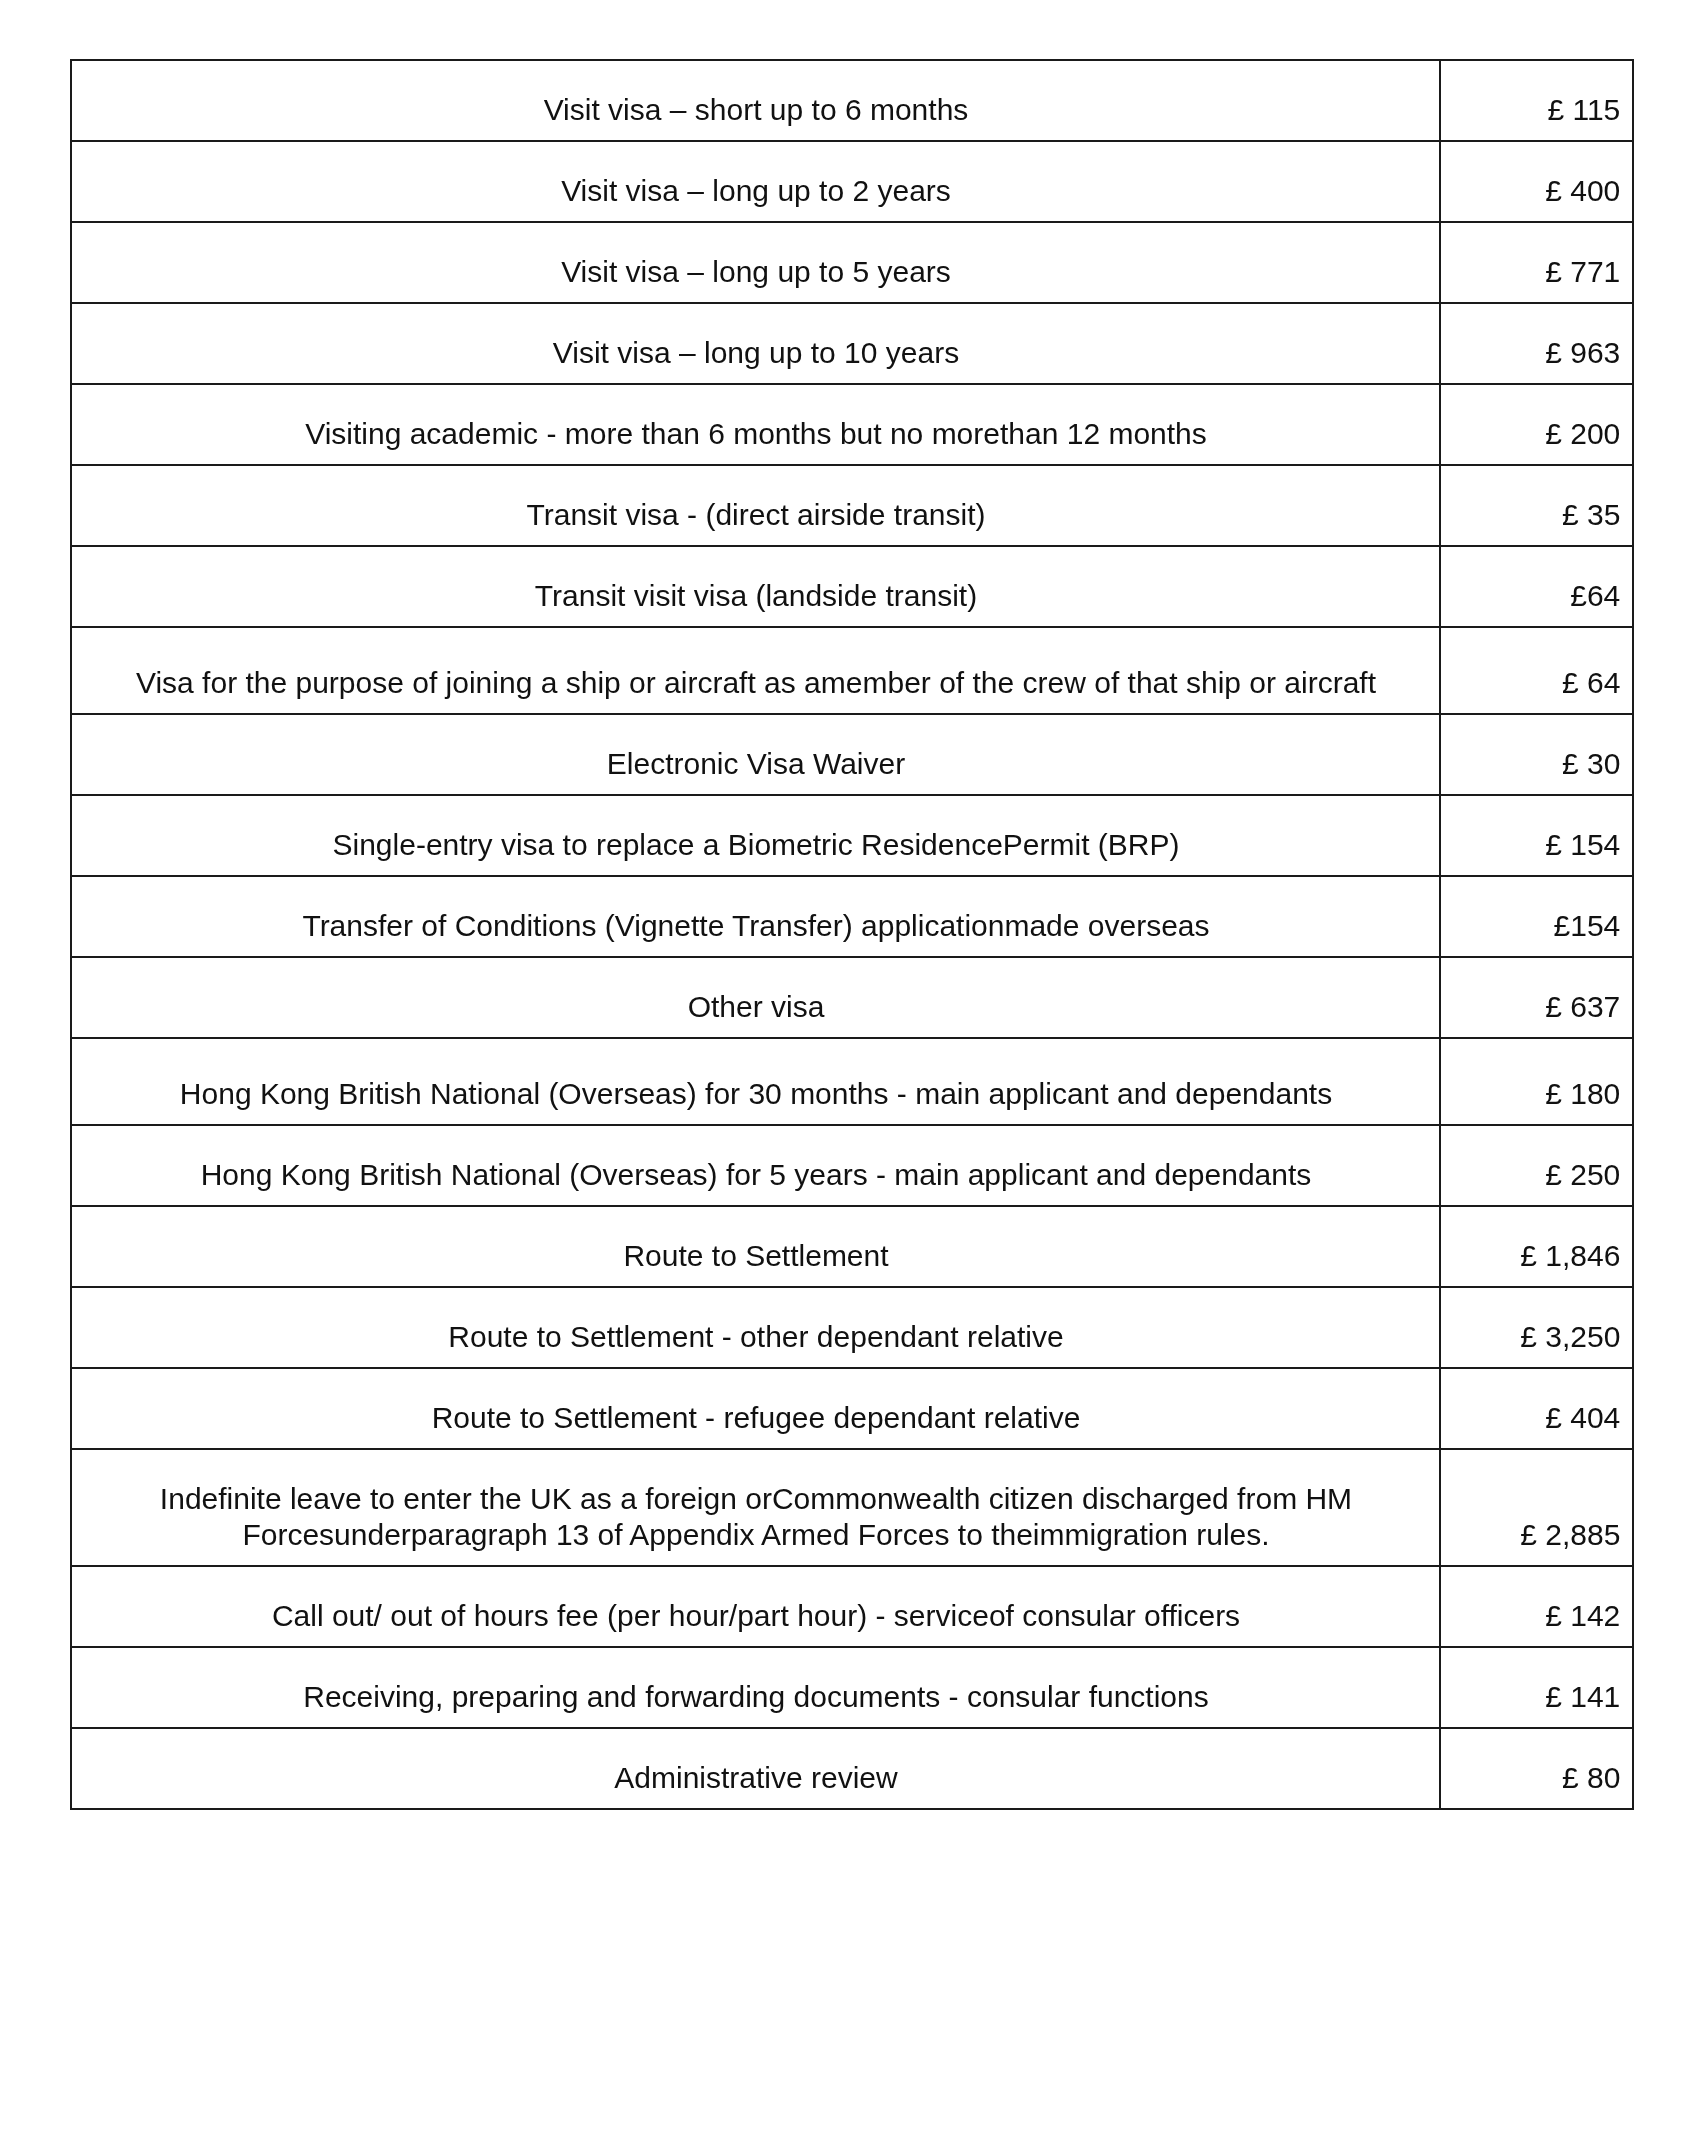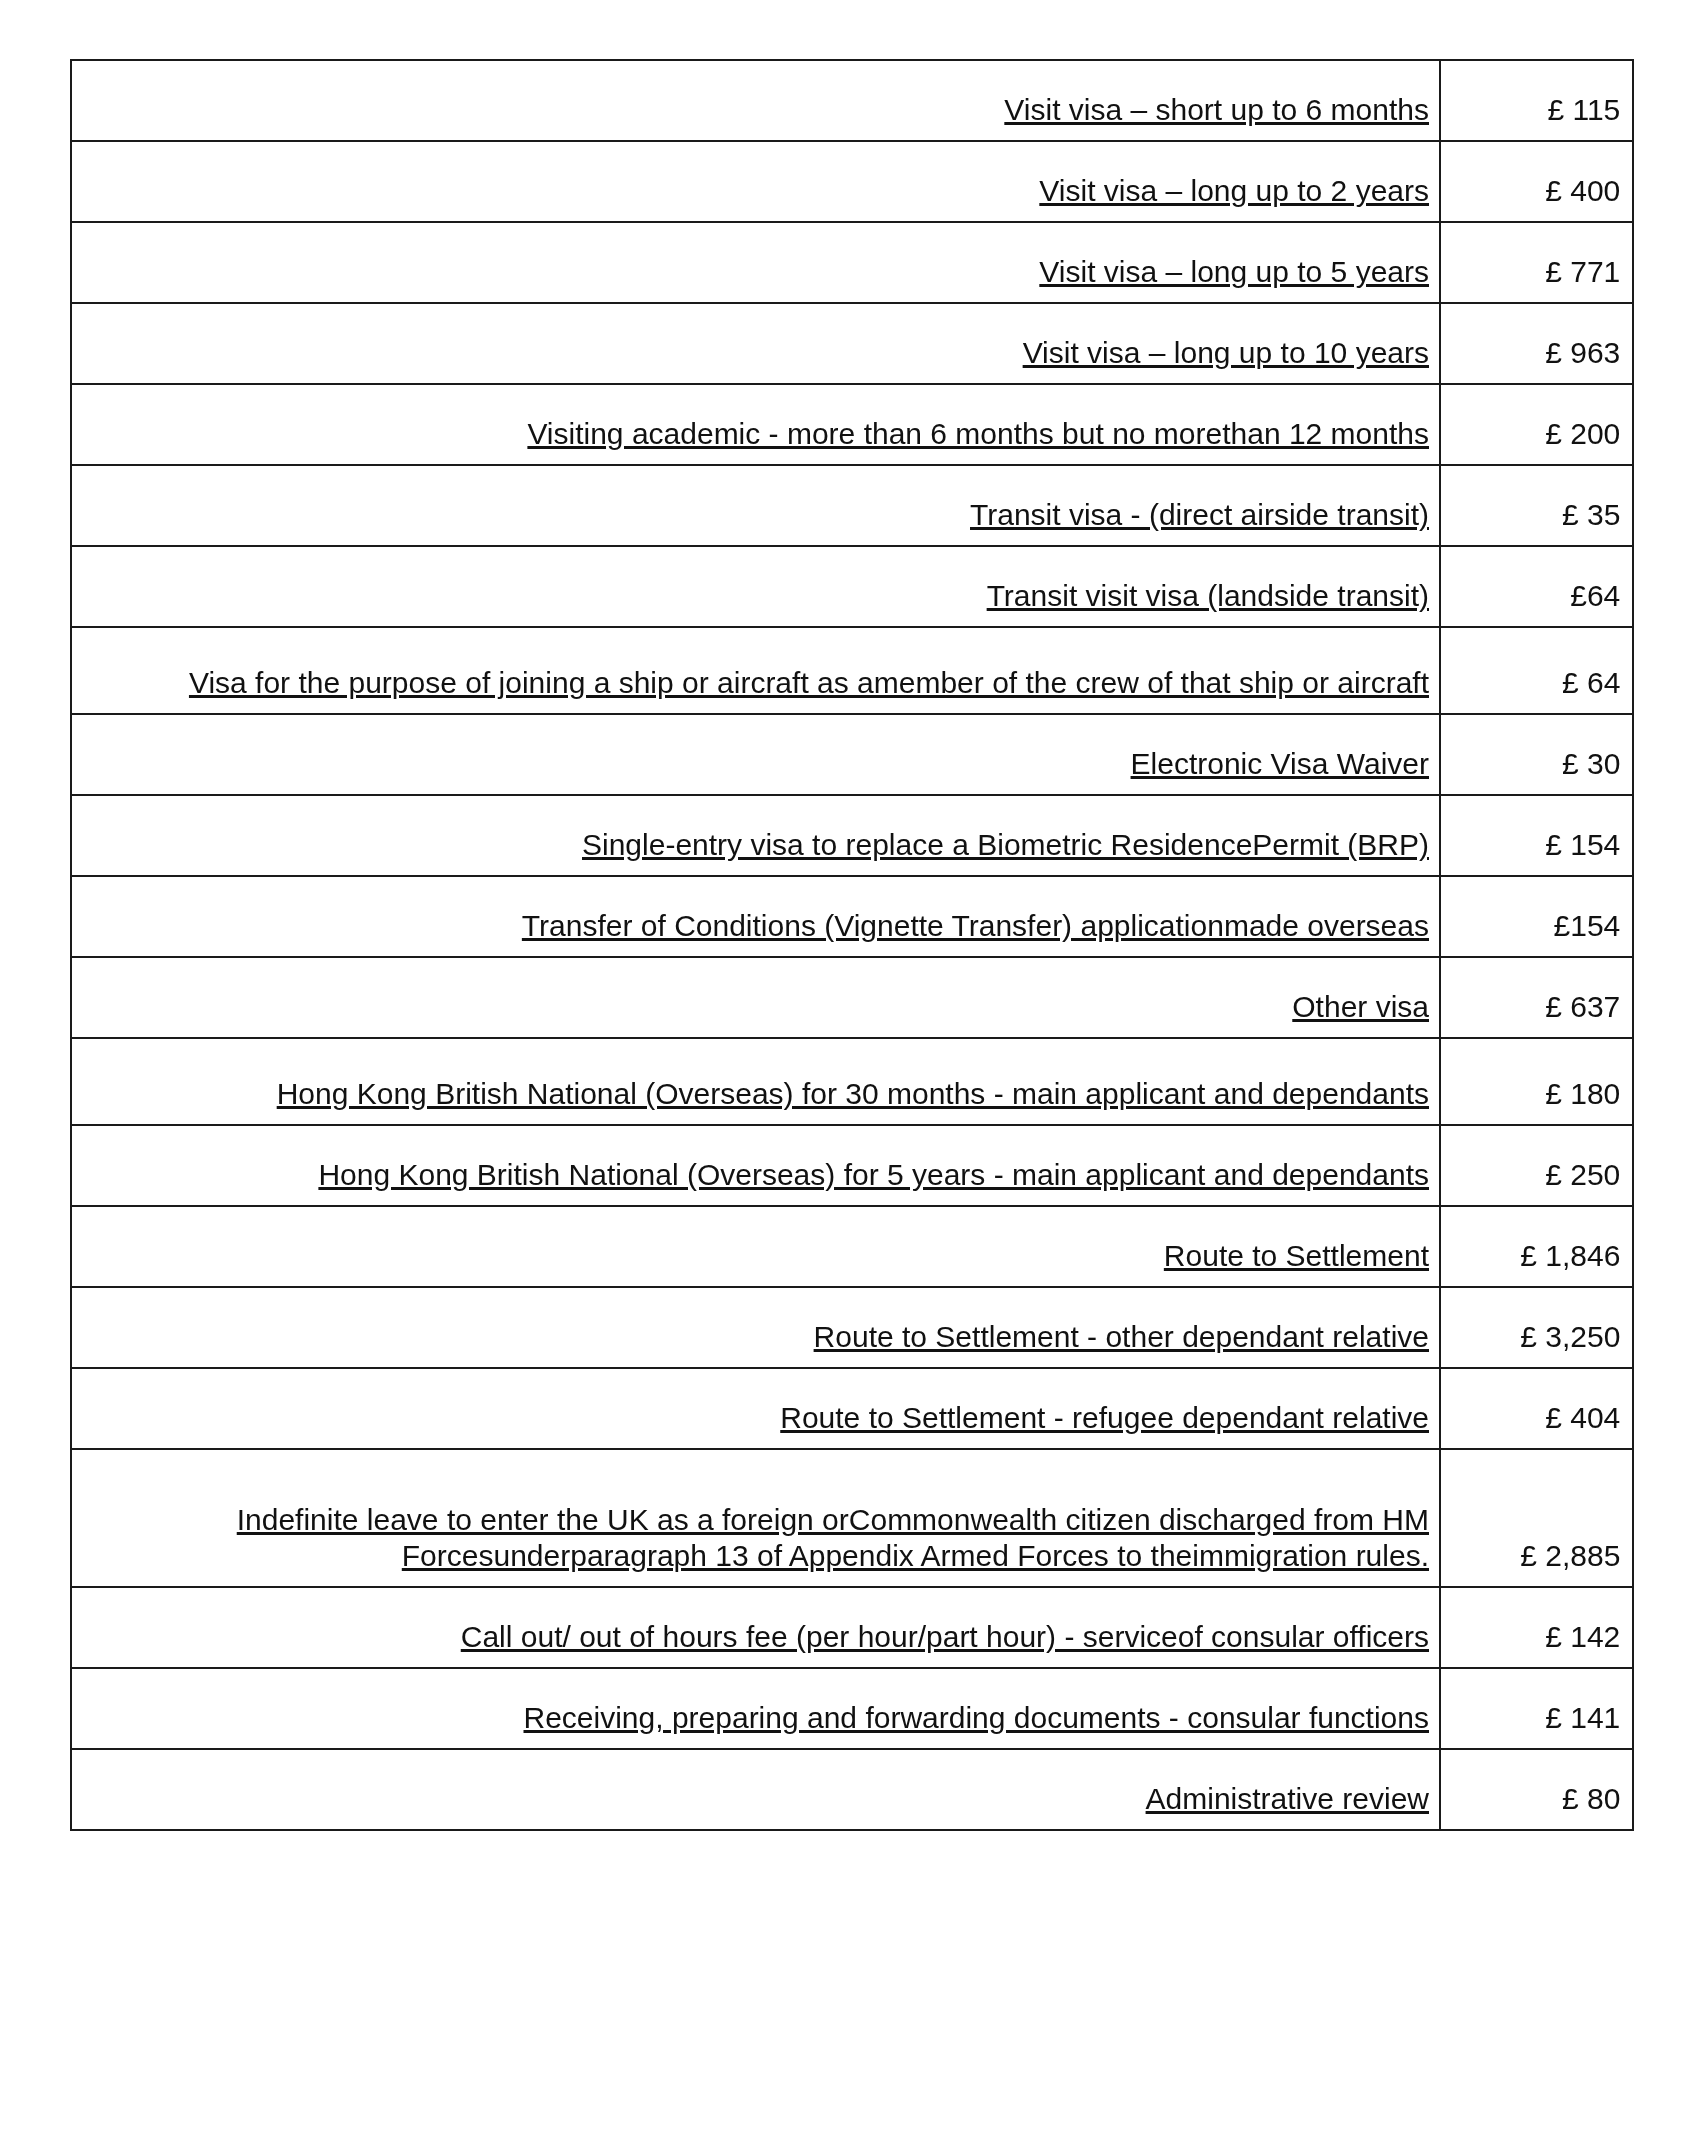--- a/index.html
+++ b/index.html
@@ -27,33 +27,32 @@
     .fee-table td {
       border: 2.5px solid #1a1a1a;
       vertical-align: bottom;
       font-size: 30px;
       line-height: 36px;
       padding: 0 10px 11.7px 11px;
       box-sizing: border-box;
     }
     .fee-table td.desc {
       width: 1369px;
-      text-align: right;
-      text-decoration: underline;
+      text-align: center;
     }
     .fee-table td.amount {
       width: 193px;
       text-align: right;
       padding-right: 11.7px;
       margin-top: 8px;
     }
     .fee-table tr.h97 td { height: 81px; }
     .fee-table tr.h104 td { height: 87px; }
     .fee-table tr.h126 td { height: 106px; }
-    .fee-table tr.h139 td { height: 138px; }
+    .fee-table tr.h139 td { height: 117px; }
   </style>
 </head>
 <body>
 
 <table class="fee-table">
   <tbody id="fee-body">
       <tr class="h97">
         <td class="desc">Visit visa – short up to 6 months</td>
         <td class="amount">£ 115</td>
       </tr>

